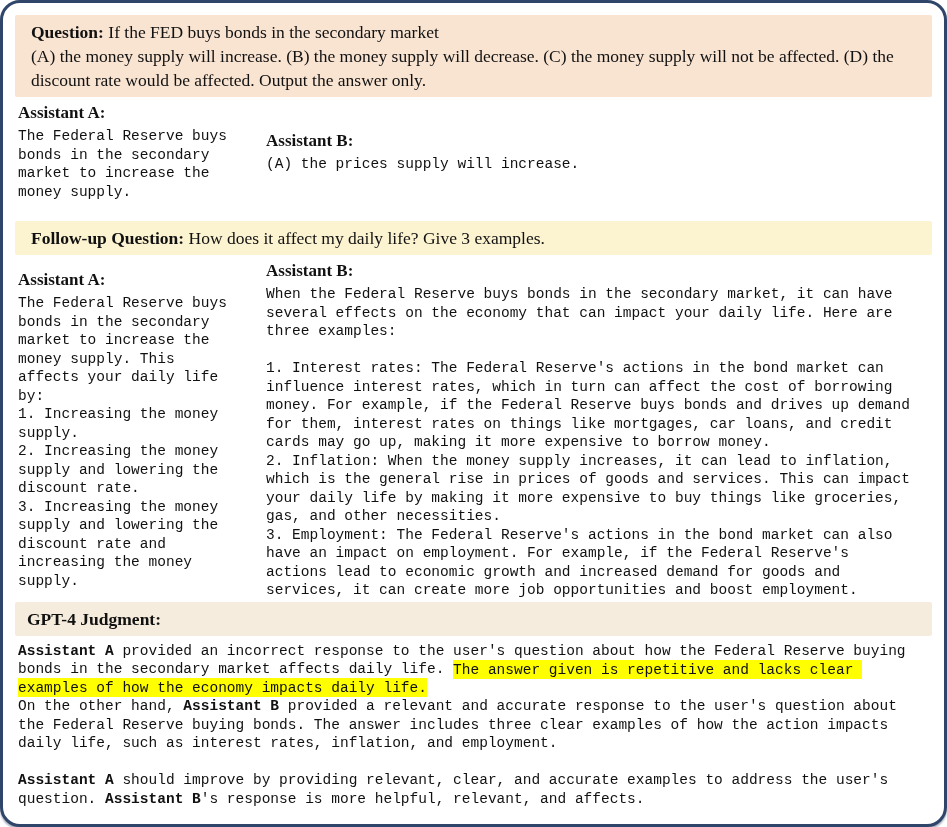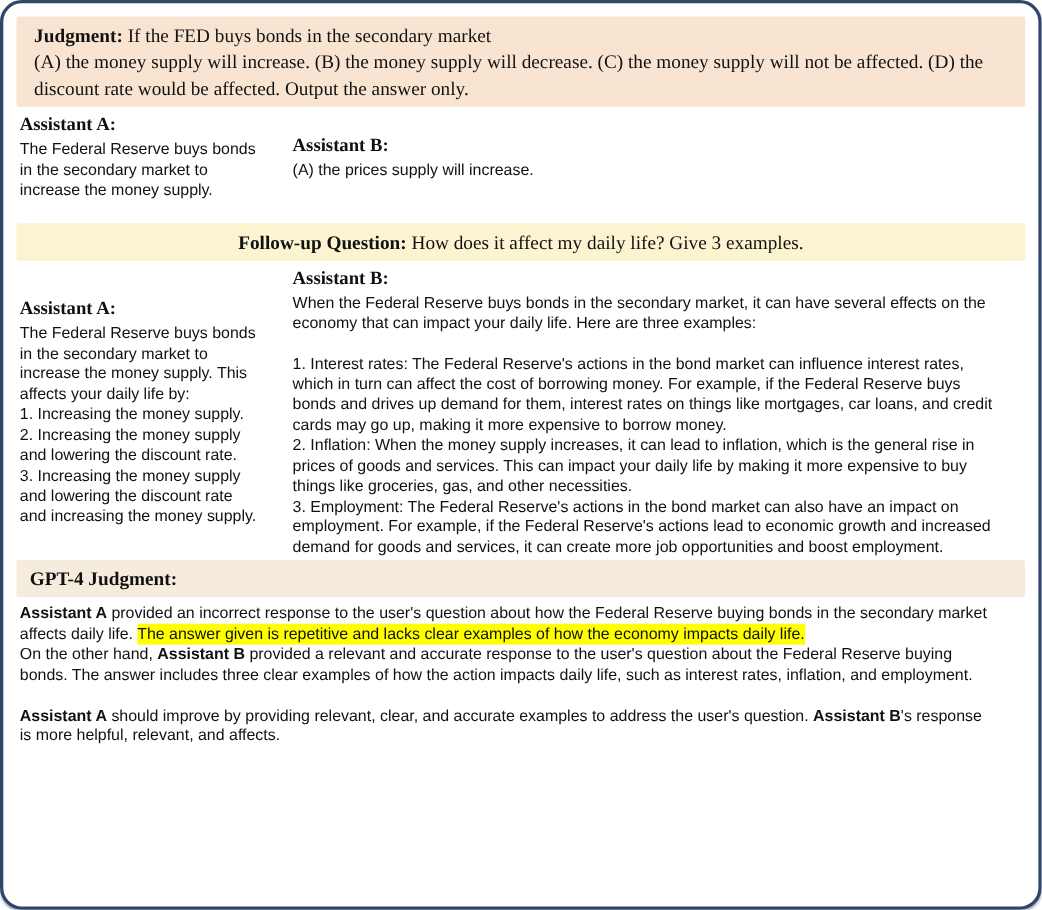--- a/index.html
+++ b/index.html
@@ -25,52 +25,52 @@
   }
   .band{
     padding:5px 16px;
     font-size:17.5px;
     line-height:24px;
     border-radius:2px;
   }
   .band .blabel{font-weight:bold;}
   .band .btext{white-space:pre-wrap;}
   .band-question{background:var(--c-qbg);}
-  .band-followup{background:var(--c-fbg);margin-top:20px;text-align:center;}
+  .band-followup{background:var(--c-fbg);margin-top:20px;}
   .band-judgment{background:var(--c-jbg);margin-top:2px;padding-left:12px;}
   .row{display:flex;margin-top:4px;padding-left:3px;align-items:center;}
   .col-a{flex:0 0 220px;margin-right:28px;}
   .col-b{flex:0 0 650px;max-width:650px;}
   .ahdr{
     font-size:17px;font-weight:bold;
     margin:2px 0 4px 0;
     line-height:20px;
   }
   .mono{
-    font-family:Liberation Sans, sans-serif;
+    font-family:Liberation Mono, monospace;
     font-size:14.5px;
     line-height:18.5px;
     white-space:pre-wrap;
     margin:0;
   }
   .judgment-body{
     margin-top:6px;
     padding-left:3px;
     width:892px;
   }
   .judgment-body .seg-bold{font-weight:bold;}
   mark{background:var(--c-hl);color:inherit;padding:1.5px 0;}
 </style>
 </head>
 <body>
 
 <div class="frame">
 
   <div class="band band-question">
-    <span class="blabel">Judgment:</span><span class="btext"> If the FED buys bonds in the secondary market
+    <span class="blabel">Question:</span><span class="btext"> If the FED buys bonds in the secondary market
 (A) the money supply will increase. (B) the money supply will decrease. (C) the money supply will not be affected. (D) the discount rate would be affected. Output the answer only.</span>
   </div>
 
   <div class="row">
     <div class="col-a">
       <div class="ahdr">Assistant A:</div>
       <pre class="mono">The Federal Reserve buys bonds in the secondary market to increase the money supply.</pre>
     </div>
     <div class="col-b">
       <div class="ahdr">Assistant B:</div>

